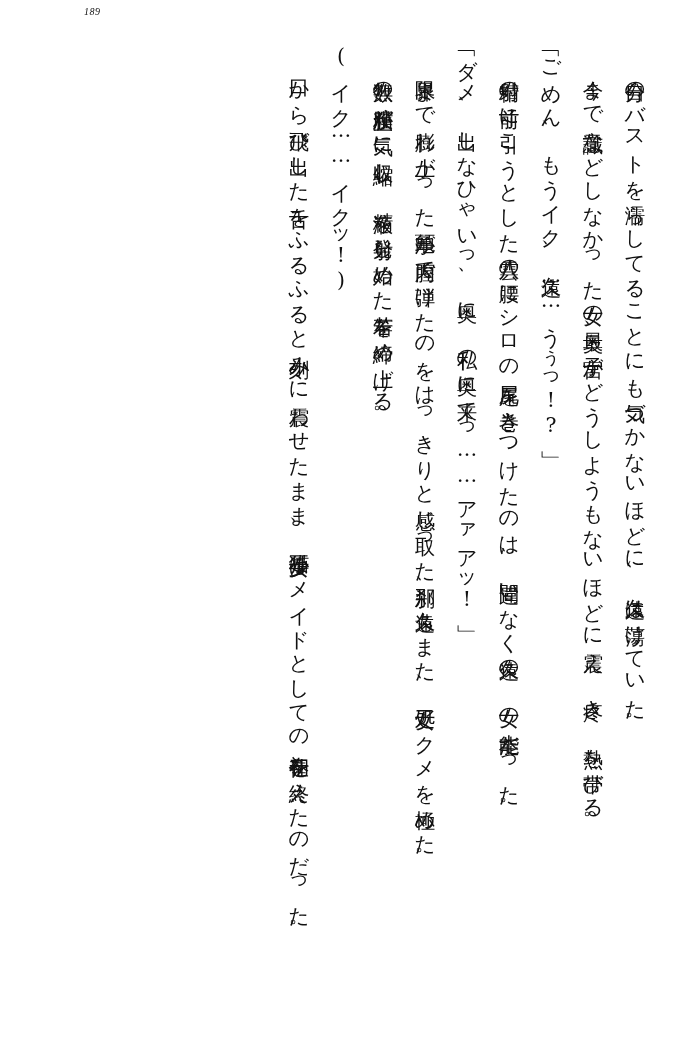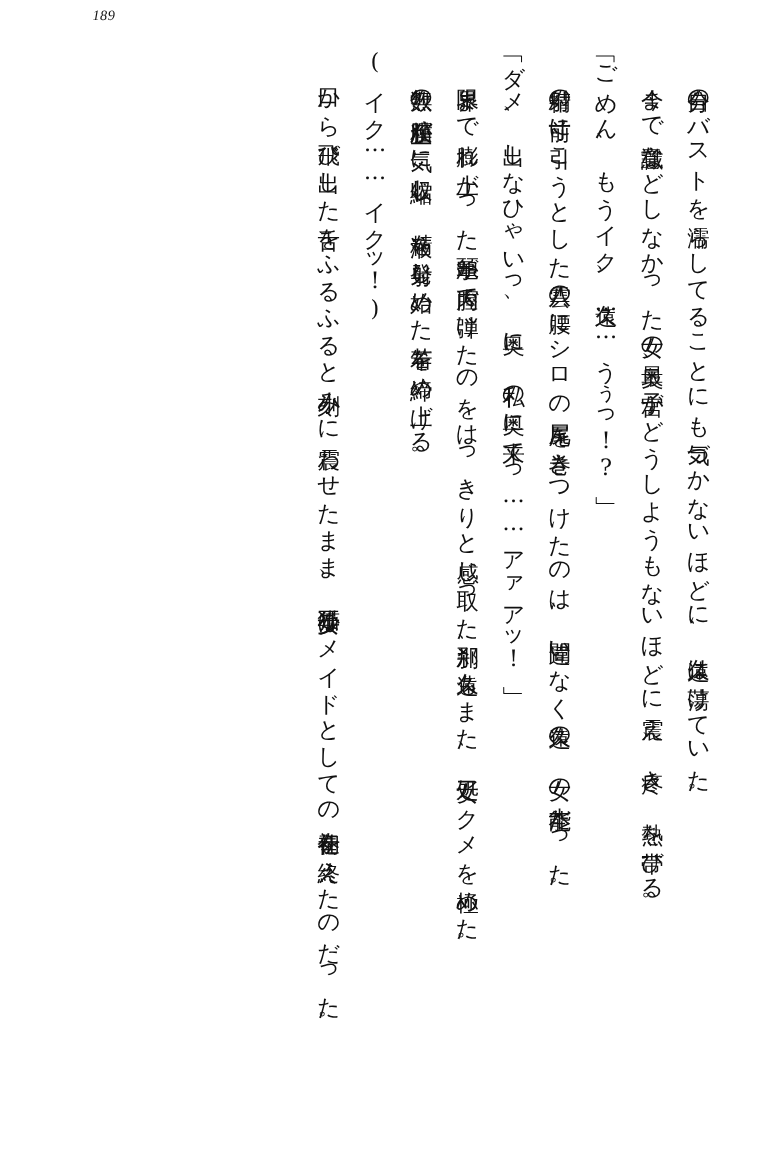--- a/index.html
+++ b/index.html
@@ -22,21 +22,21 @@
     height: 1050px;
     box-sizing: border-box;
   }
 
   .page-number {
     position: absolute;
     top: 6px;
     left: 84px;
     font-family: "Liberation Serif", "DejaVu Serif", serif;
     font-style: italic;
-    font-size: 13px;
+    font-size: 10px;
     color: #111111;
     letter-spacing: 0.5px;
   }
 
   .body-text {
     position: absolute;
     top: 44px;
     right: 34px;
     bottom: 20px;
     left: 180px;

